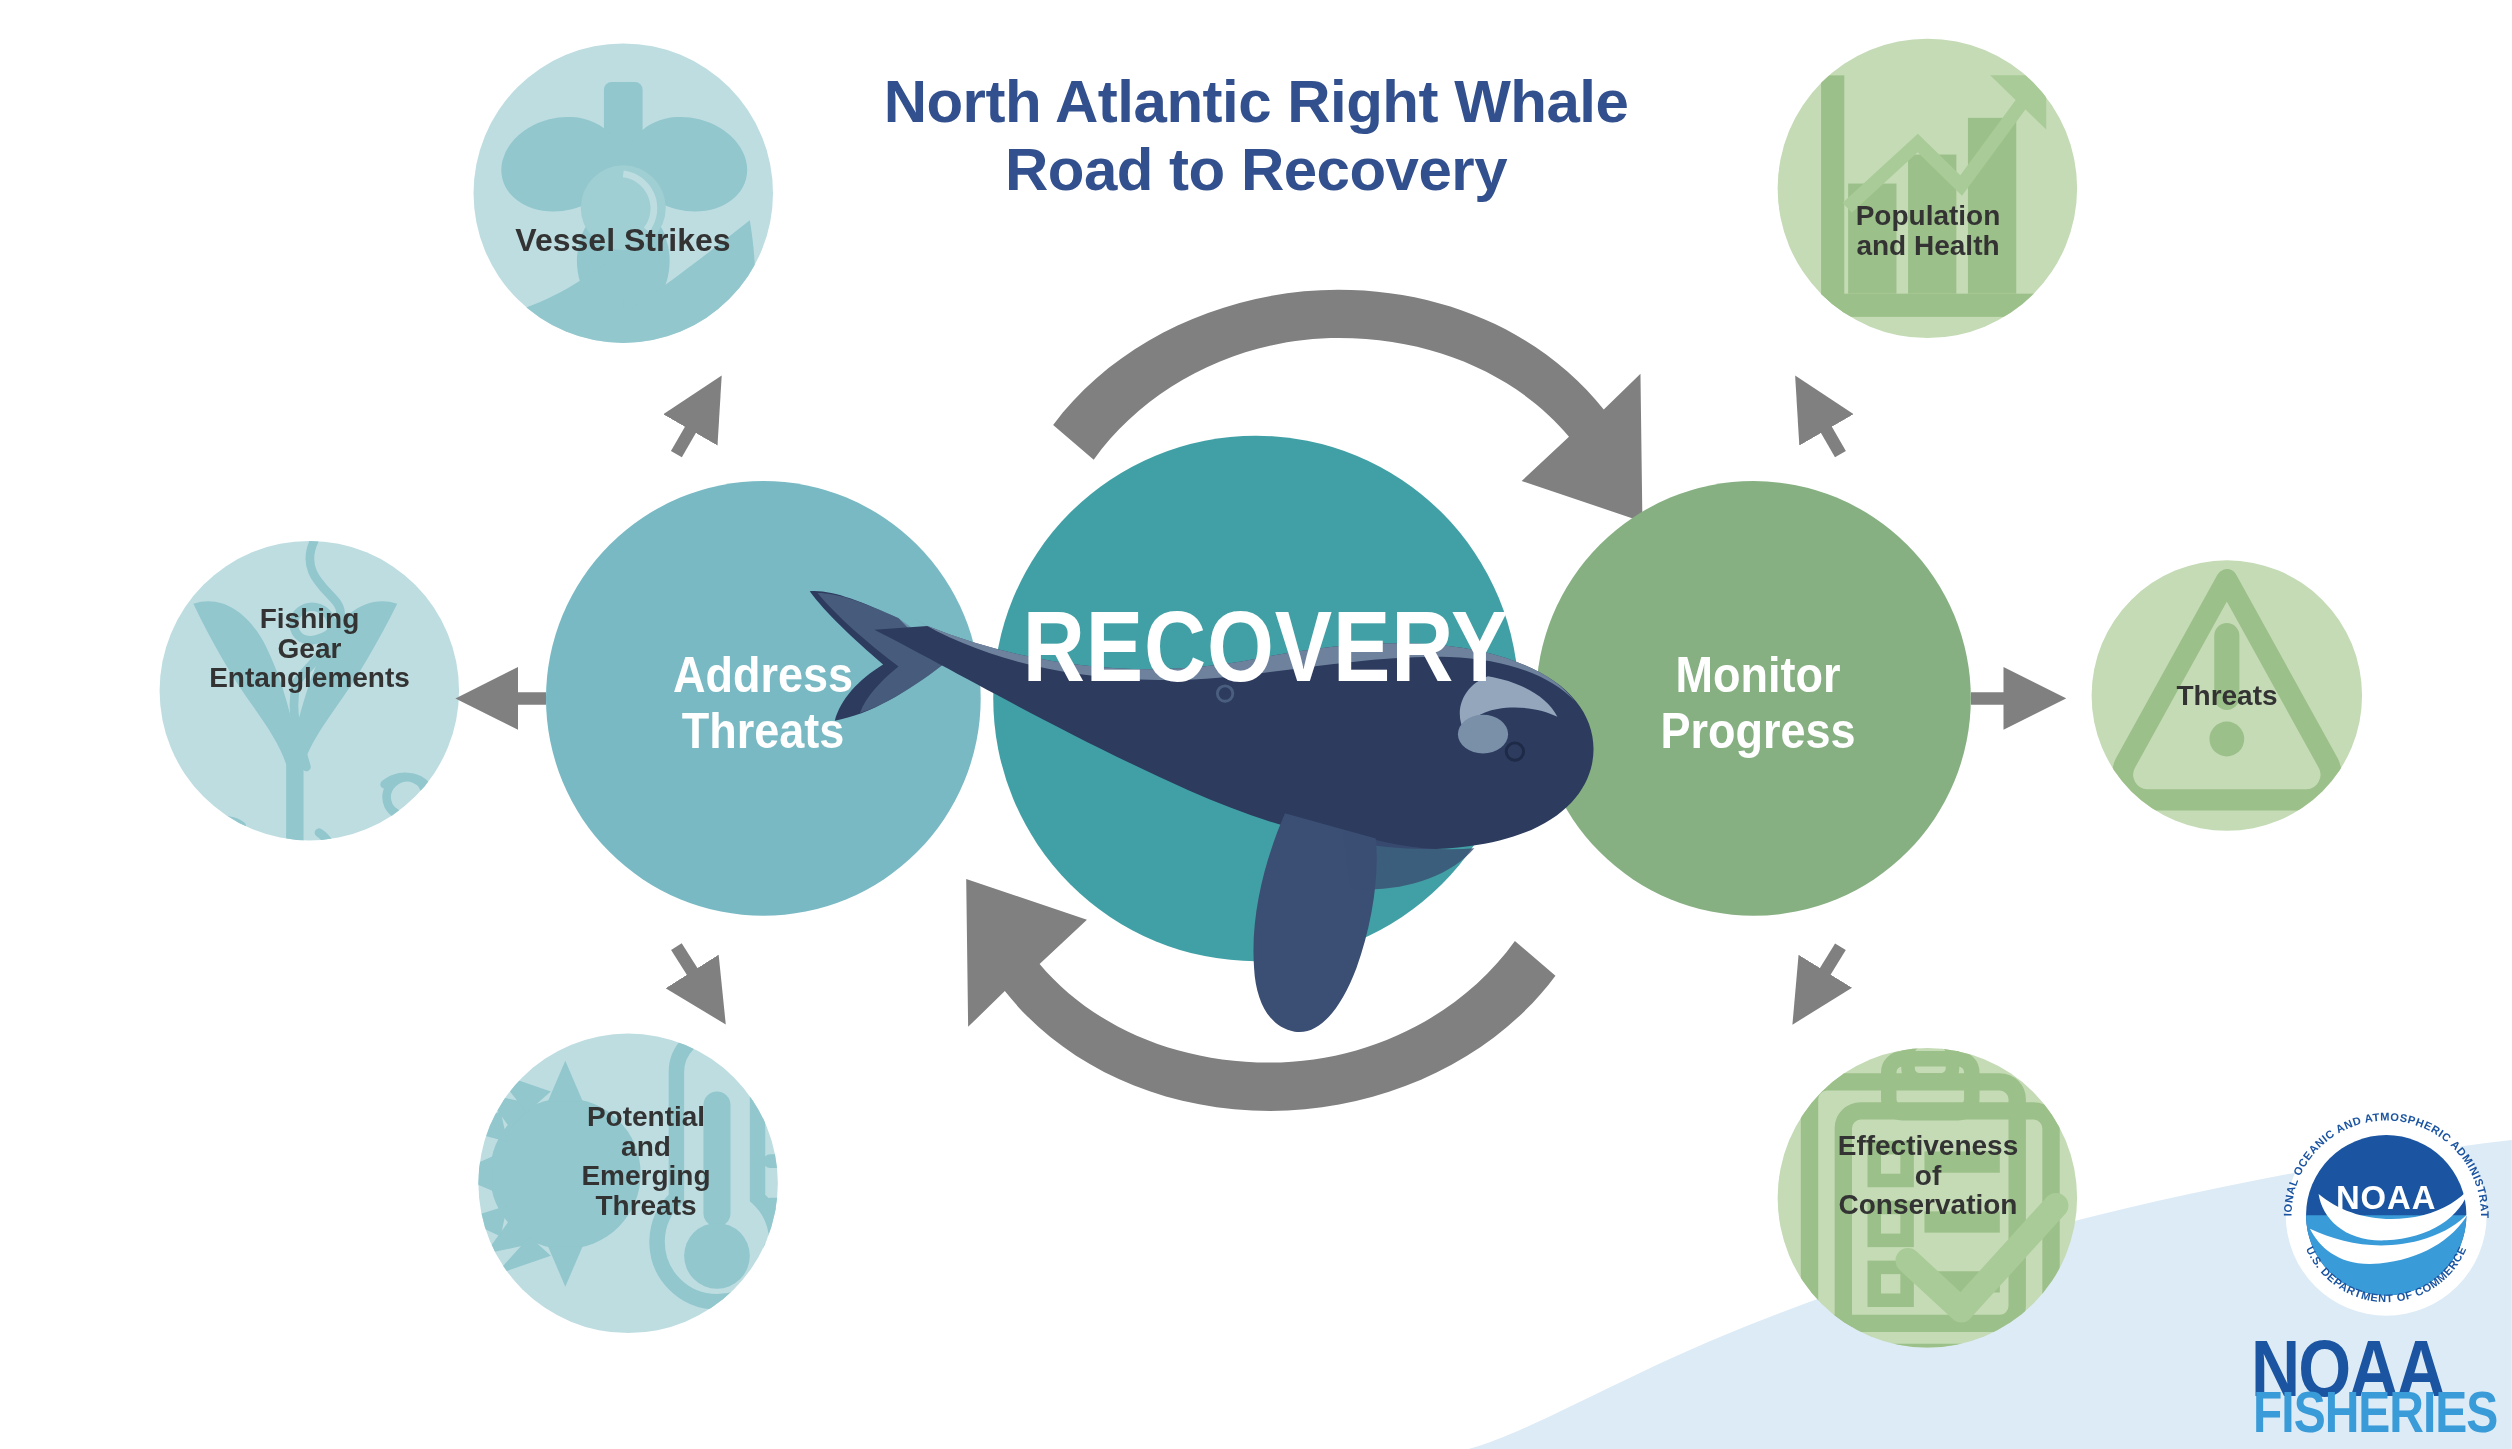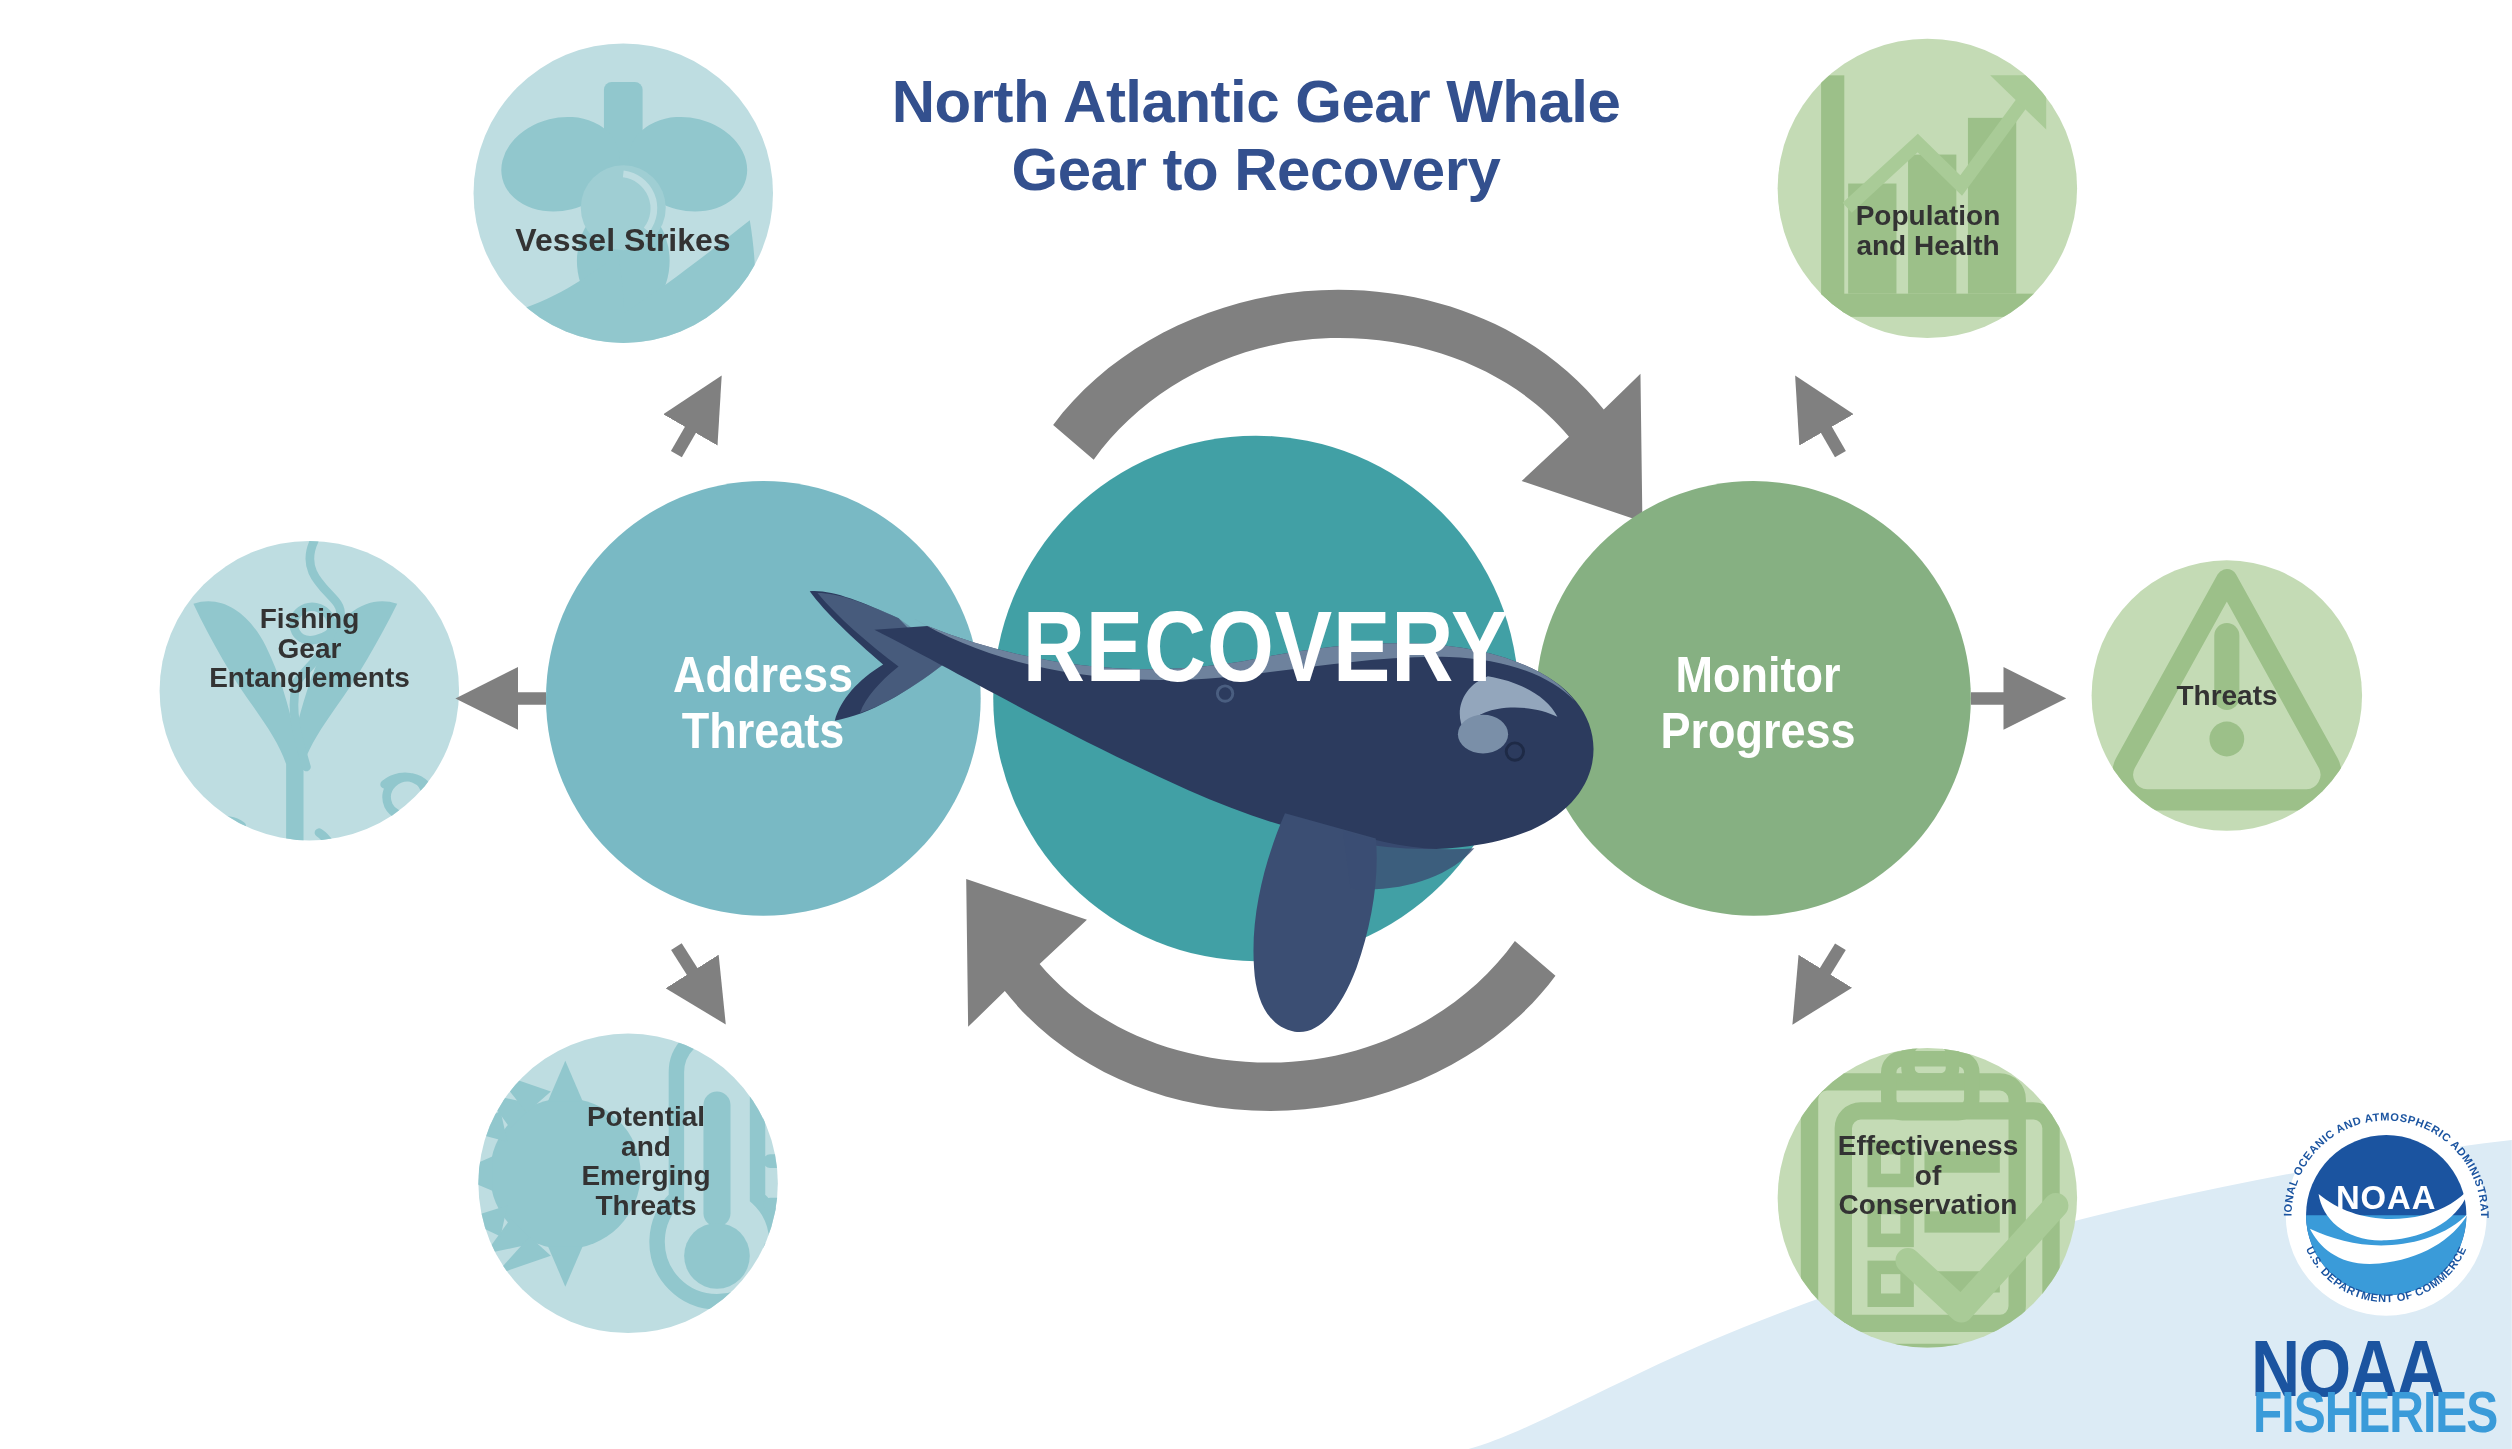--- a/index.html
+++ b/index.html
@@ -223,22 +223,22 @@
       <path d="M1330 842 c-20 46 -36 104 -32 160 c2 38 18 62 42 66 c26 4 48 -24 64 -66
                c16 -44 24 -96 20 -134 z" fill="#3B4E73"></path>
 
       <path d="M1390 860 c48 16 96 22 136 18 c-26 30 -74 46 -128 42 z" fill="#3B4E73" opacity=".8"></path>
 
       <circle cx="1268" cy="718" r="8" fill="none" stroke="#4A5E80" stroke-width="3"></circle>
     </g>
   </svg>
 
   <div class="title">
-    <div>North Atlantic Gear Whale</div>
-    <div>Gear to Recovery</div>
+    <div>North Atlantic Right Whale</div>
+    <div>Road to Recovery</div>
   </div>
 
   <div class="recovery">RECOVERY</div>
 
   <div class="hubtext hub-left">Address
 Threats</div>
   <div class="hubtext hub-right">Monitor
 Progress</div>
 
   <div class="lbl sat" style="left:454px;top:224px;width:338px;">Vessel Strikes</div>

